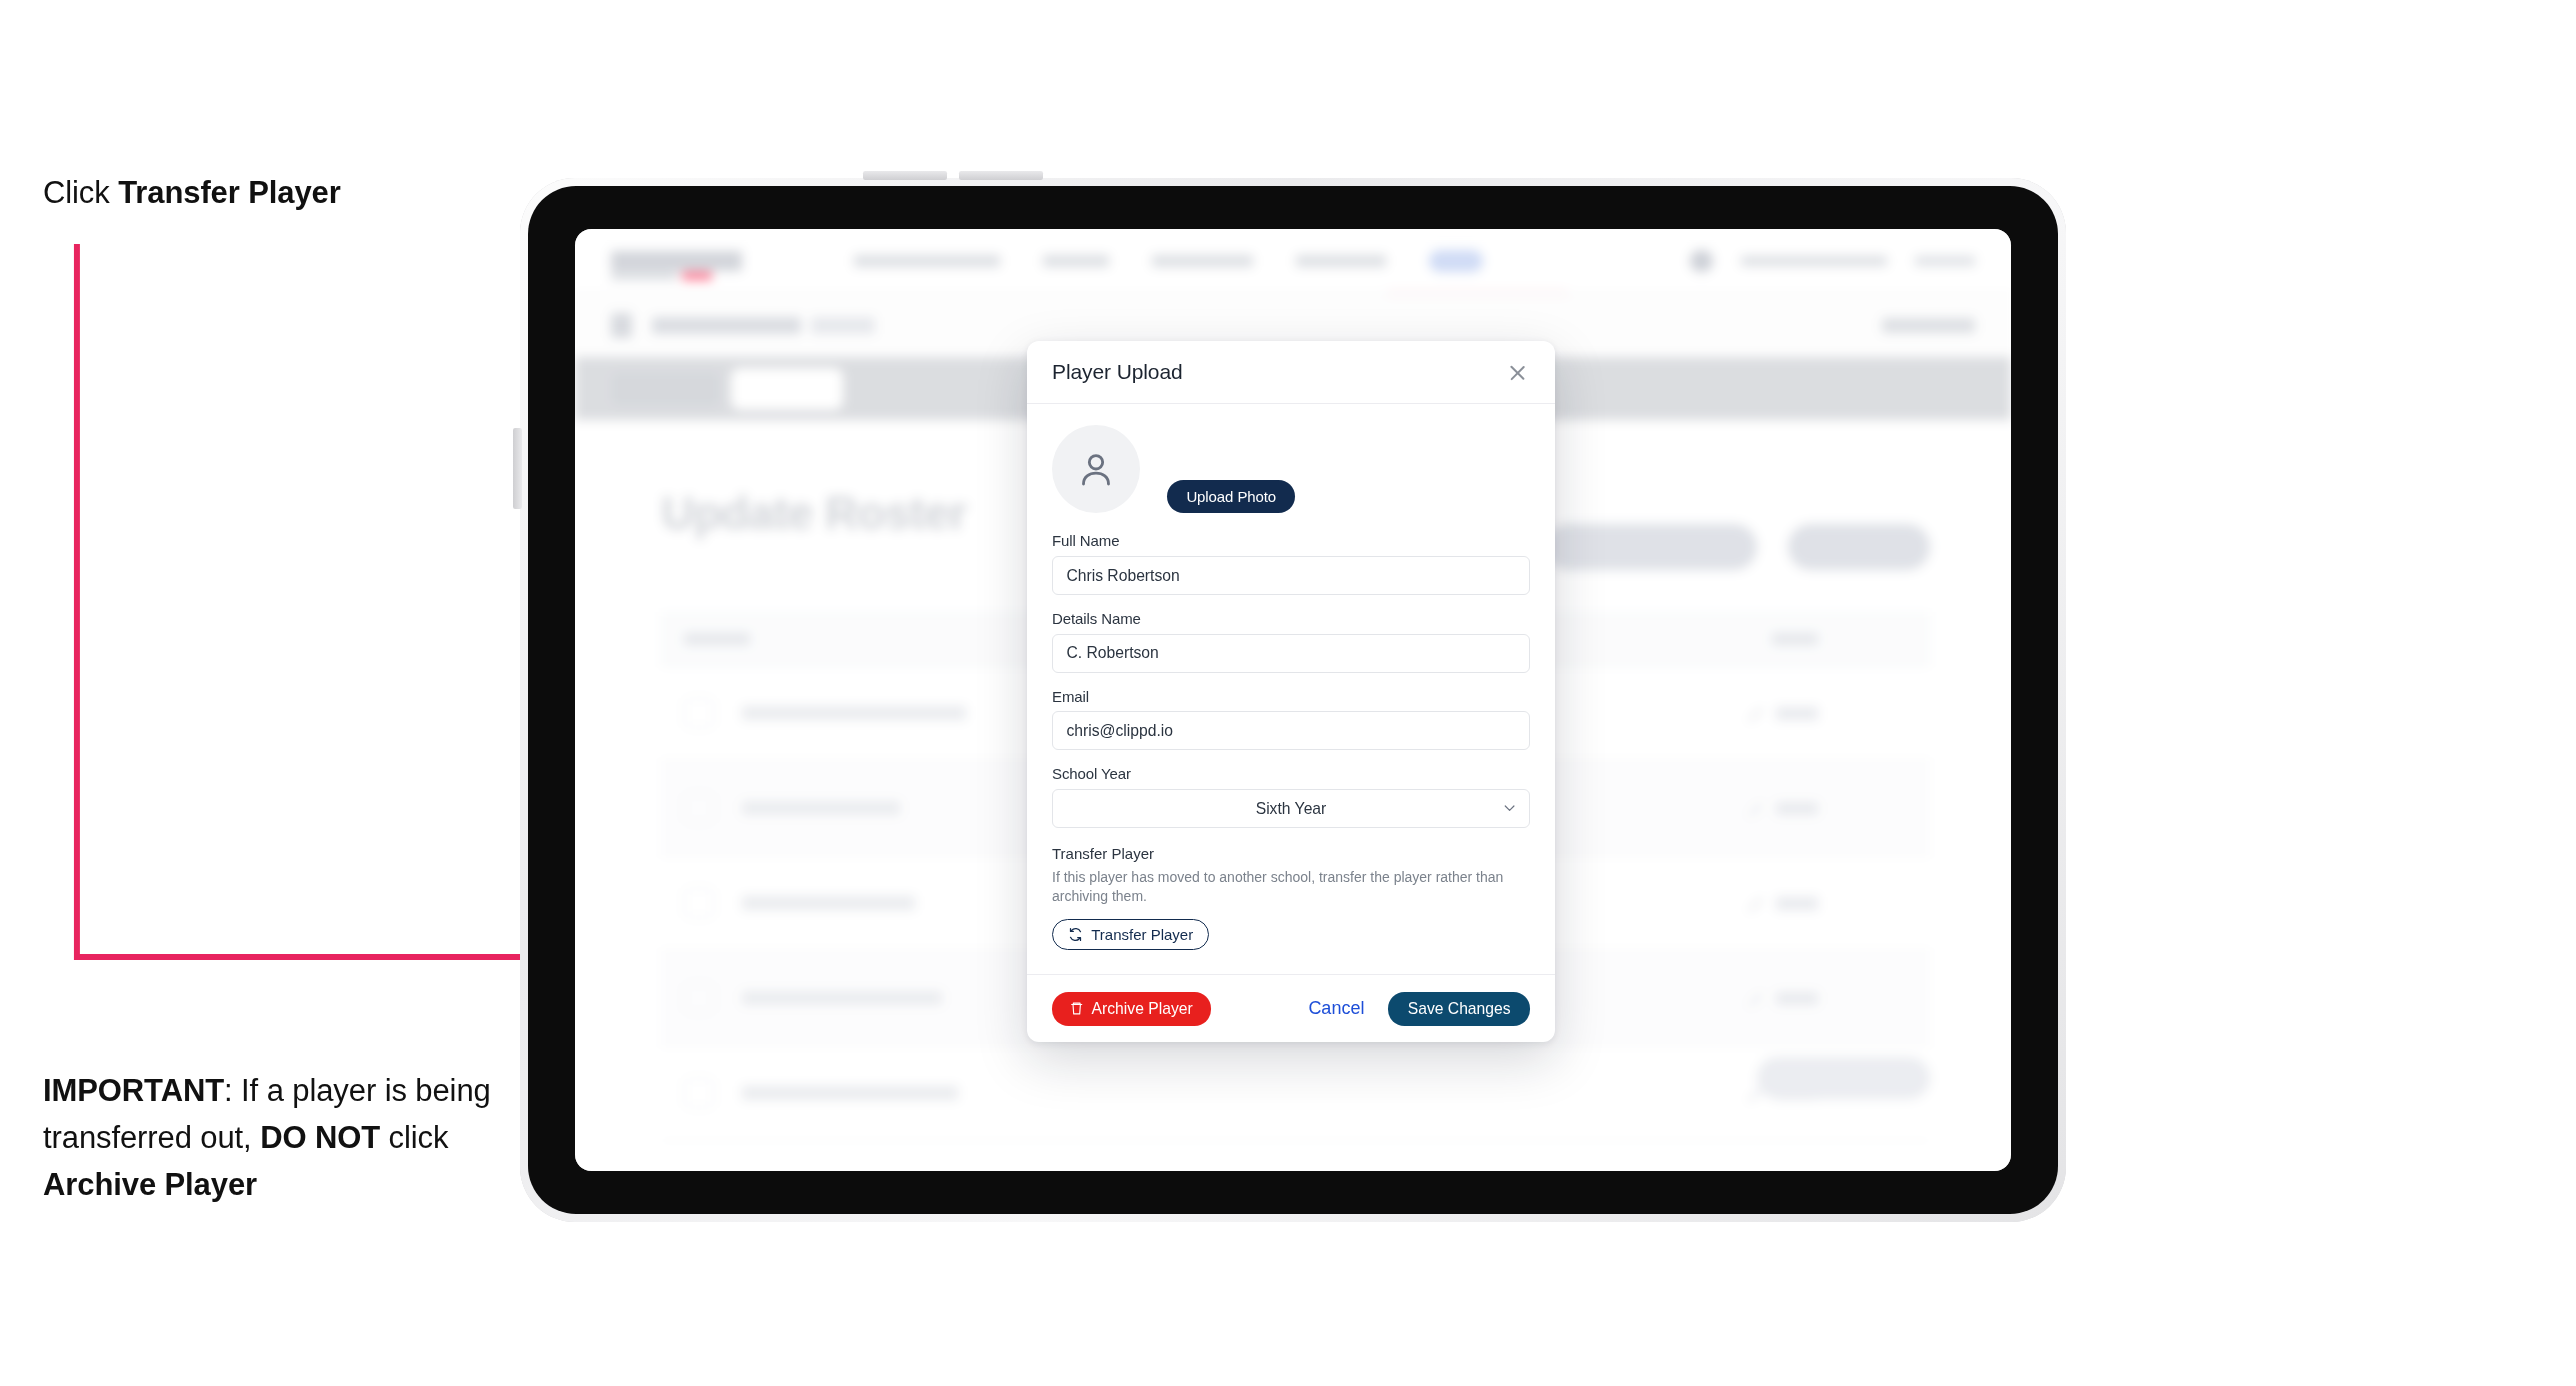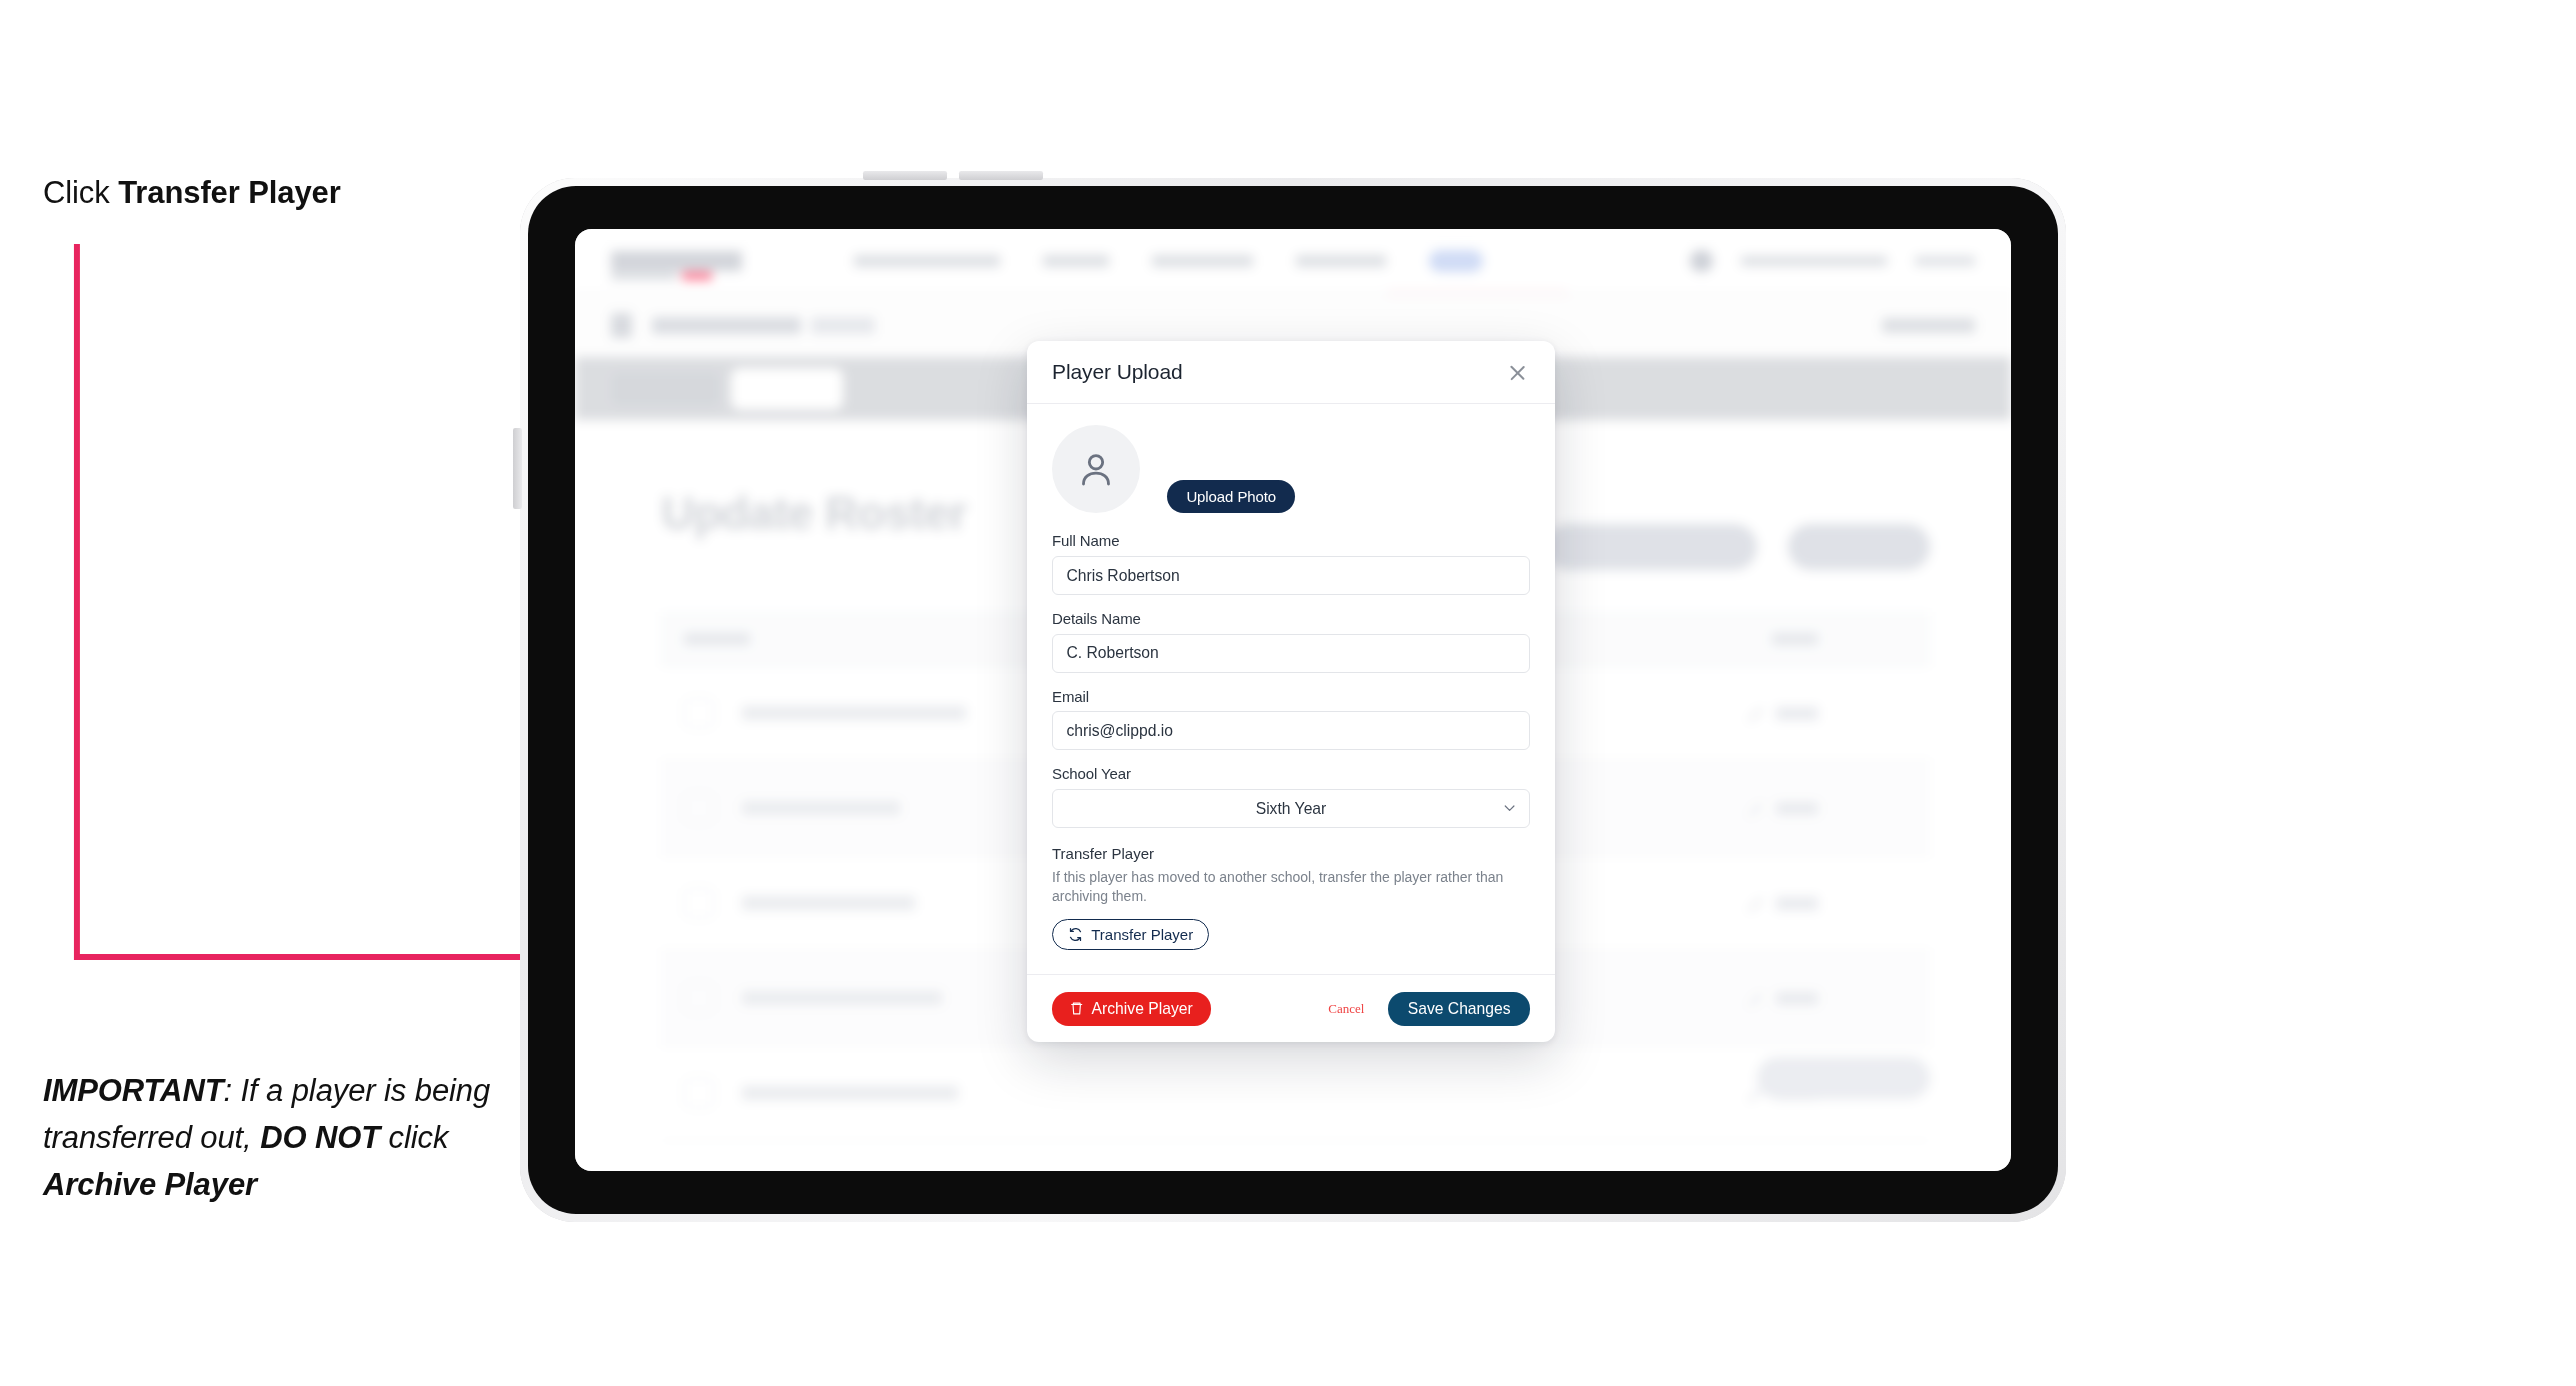--- a/index.html
+++ b/index.html
@@ -14,21 +14,21 @@
   
   .anno-top {
     position:absolute; left:43px; top:173px;
     font-size:31px; line-height:1.3; color:#111;
     letter-spacing:-0.1px; white-space:nowrap;
   }
   .anno-top b { font-weight:700; }
   .anno-bottom {
     position:absolute; left:43px; top:1067px;
     font-size:31px; line-height:1.52; color:#111;
-    width:448px; letter-spacing:-0.1px;font-style:italic;
+    width:448px; letter-spacing:-0.1px;
   }
   .anno-bottom b { font-weight:700; }
 
   .arrow-svg { position:absolute; left:0; top:0; width:2576px; height:1386px; pointer-events:none; }
 
   
   .tablet {
     position:absolute; left:520px; top:178px;
     width:1546px; height:1044px;
     background:#f2f2f3;
@@ -200,22 +200,22 @@
   }
   .archive-btn {
     display:inline-flex; align-items:center; gap:8.2px;
     background:#E8201E; color:#fff; border:none; border-radius:16.4px;
     height:34px; padding:0 18px; font-size:15.7px; cursor:pointer;
     font-family:"Liberation Sans", sans-serif;
   }
   .archive-btn svg { width:13.4px; height:15px; }
   .foot-right { margin-left:auto; display:flex; align-items:center; gap:19.4px; }
   .cancel-btn {
-    background:none; border:none; font-size:13px; color:#ef4444; cursor:pointer;
-    font-family:Liberation Serif, serif; padding:0 4.5px;
+    background:none; border:none; font-size:18px; color:#1d4ed8; cursor:pointer;
+    font-family:Liberation Sans, sans-serif; padding:0 4.5px;
   }
   .save-btn {
     background:#0c4a6e; color:#fff; border:none; border-radius:16.4px;
     height:34px; padding:0 19.4px; font-size:15.7px; cursor:pointer;
     font-family:"Liberation Sans", sans-serif;
   }
 </style>
 </head>
 <body>
 

